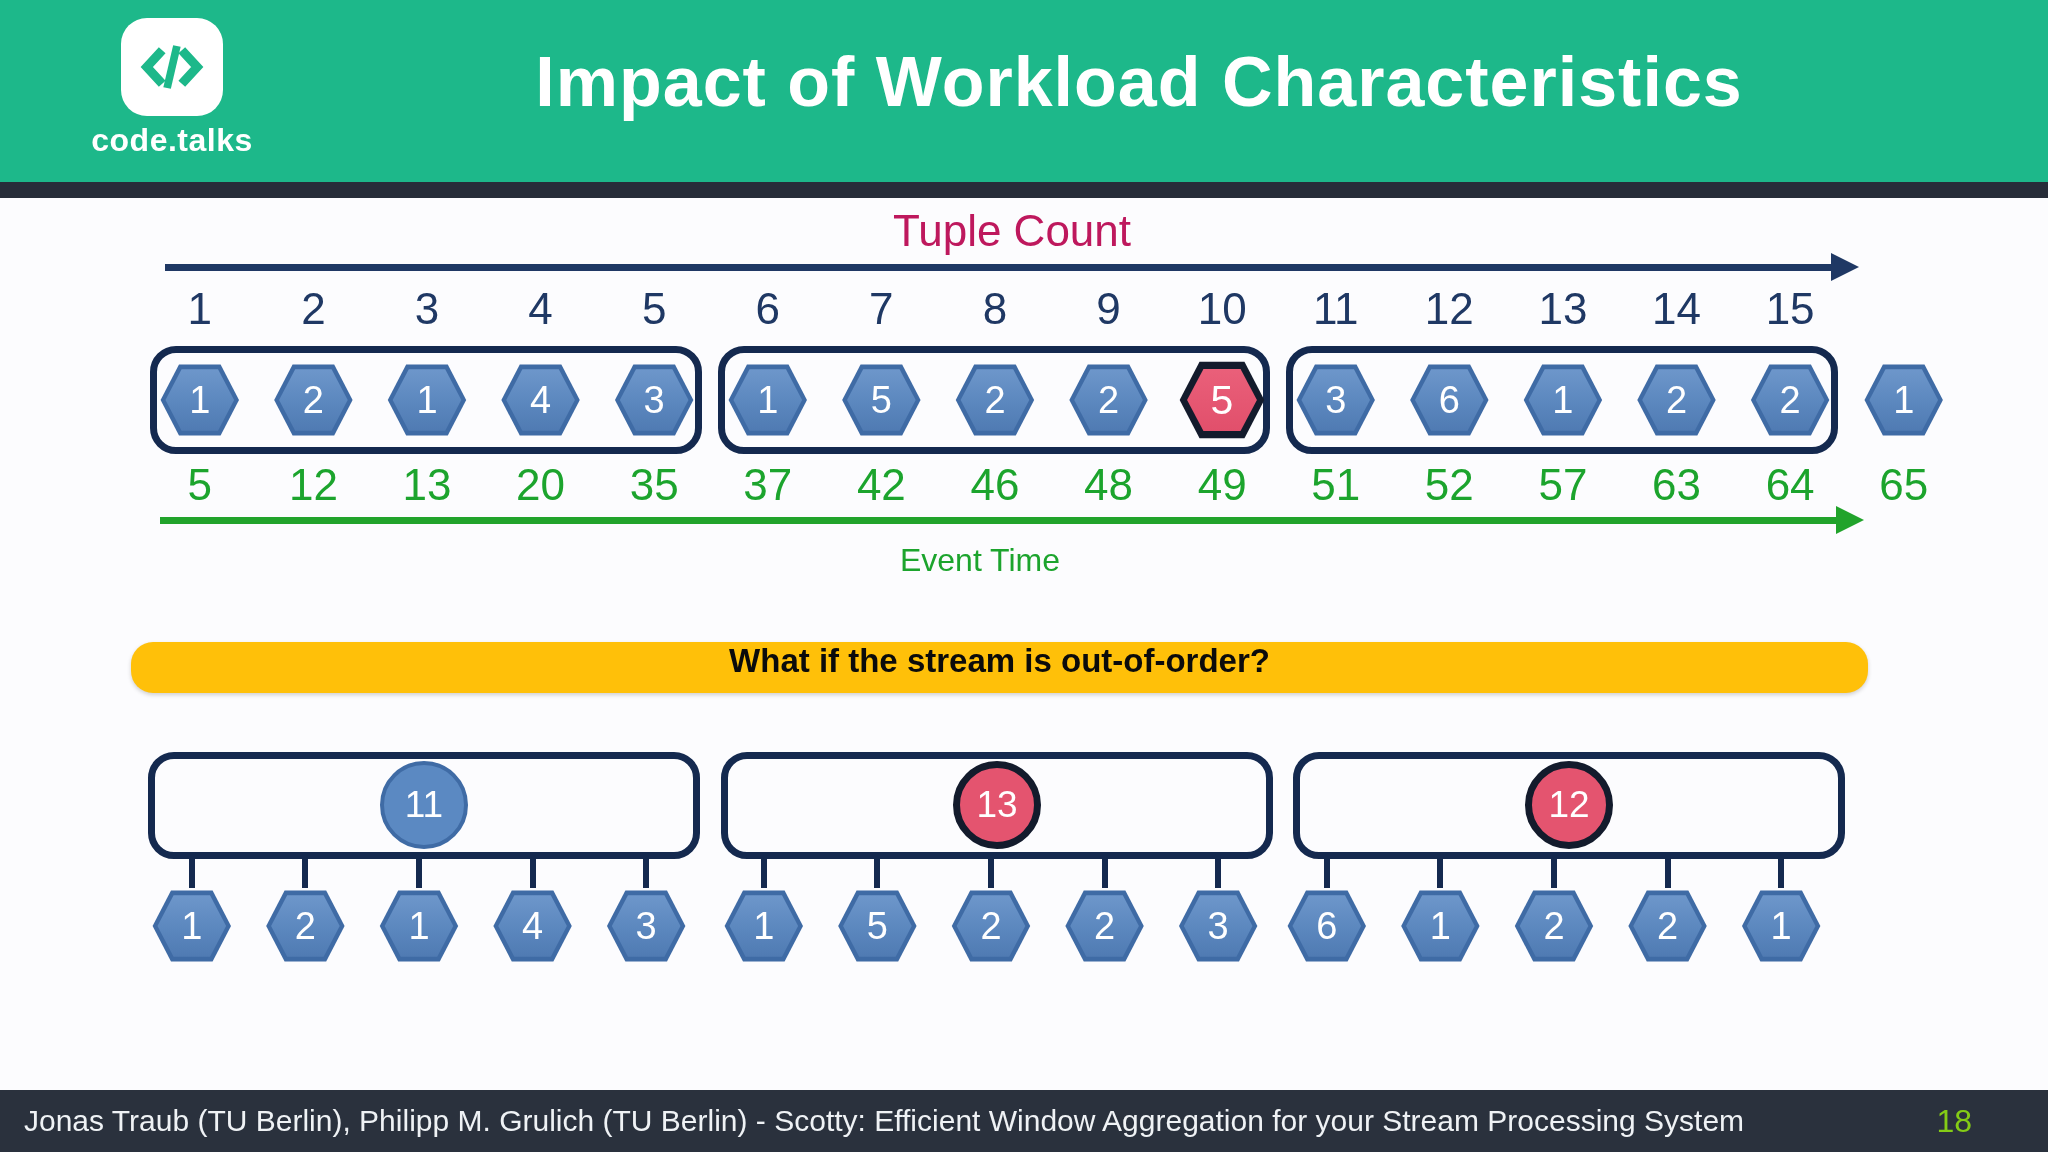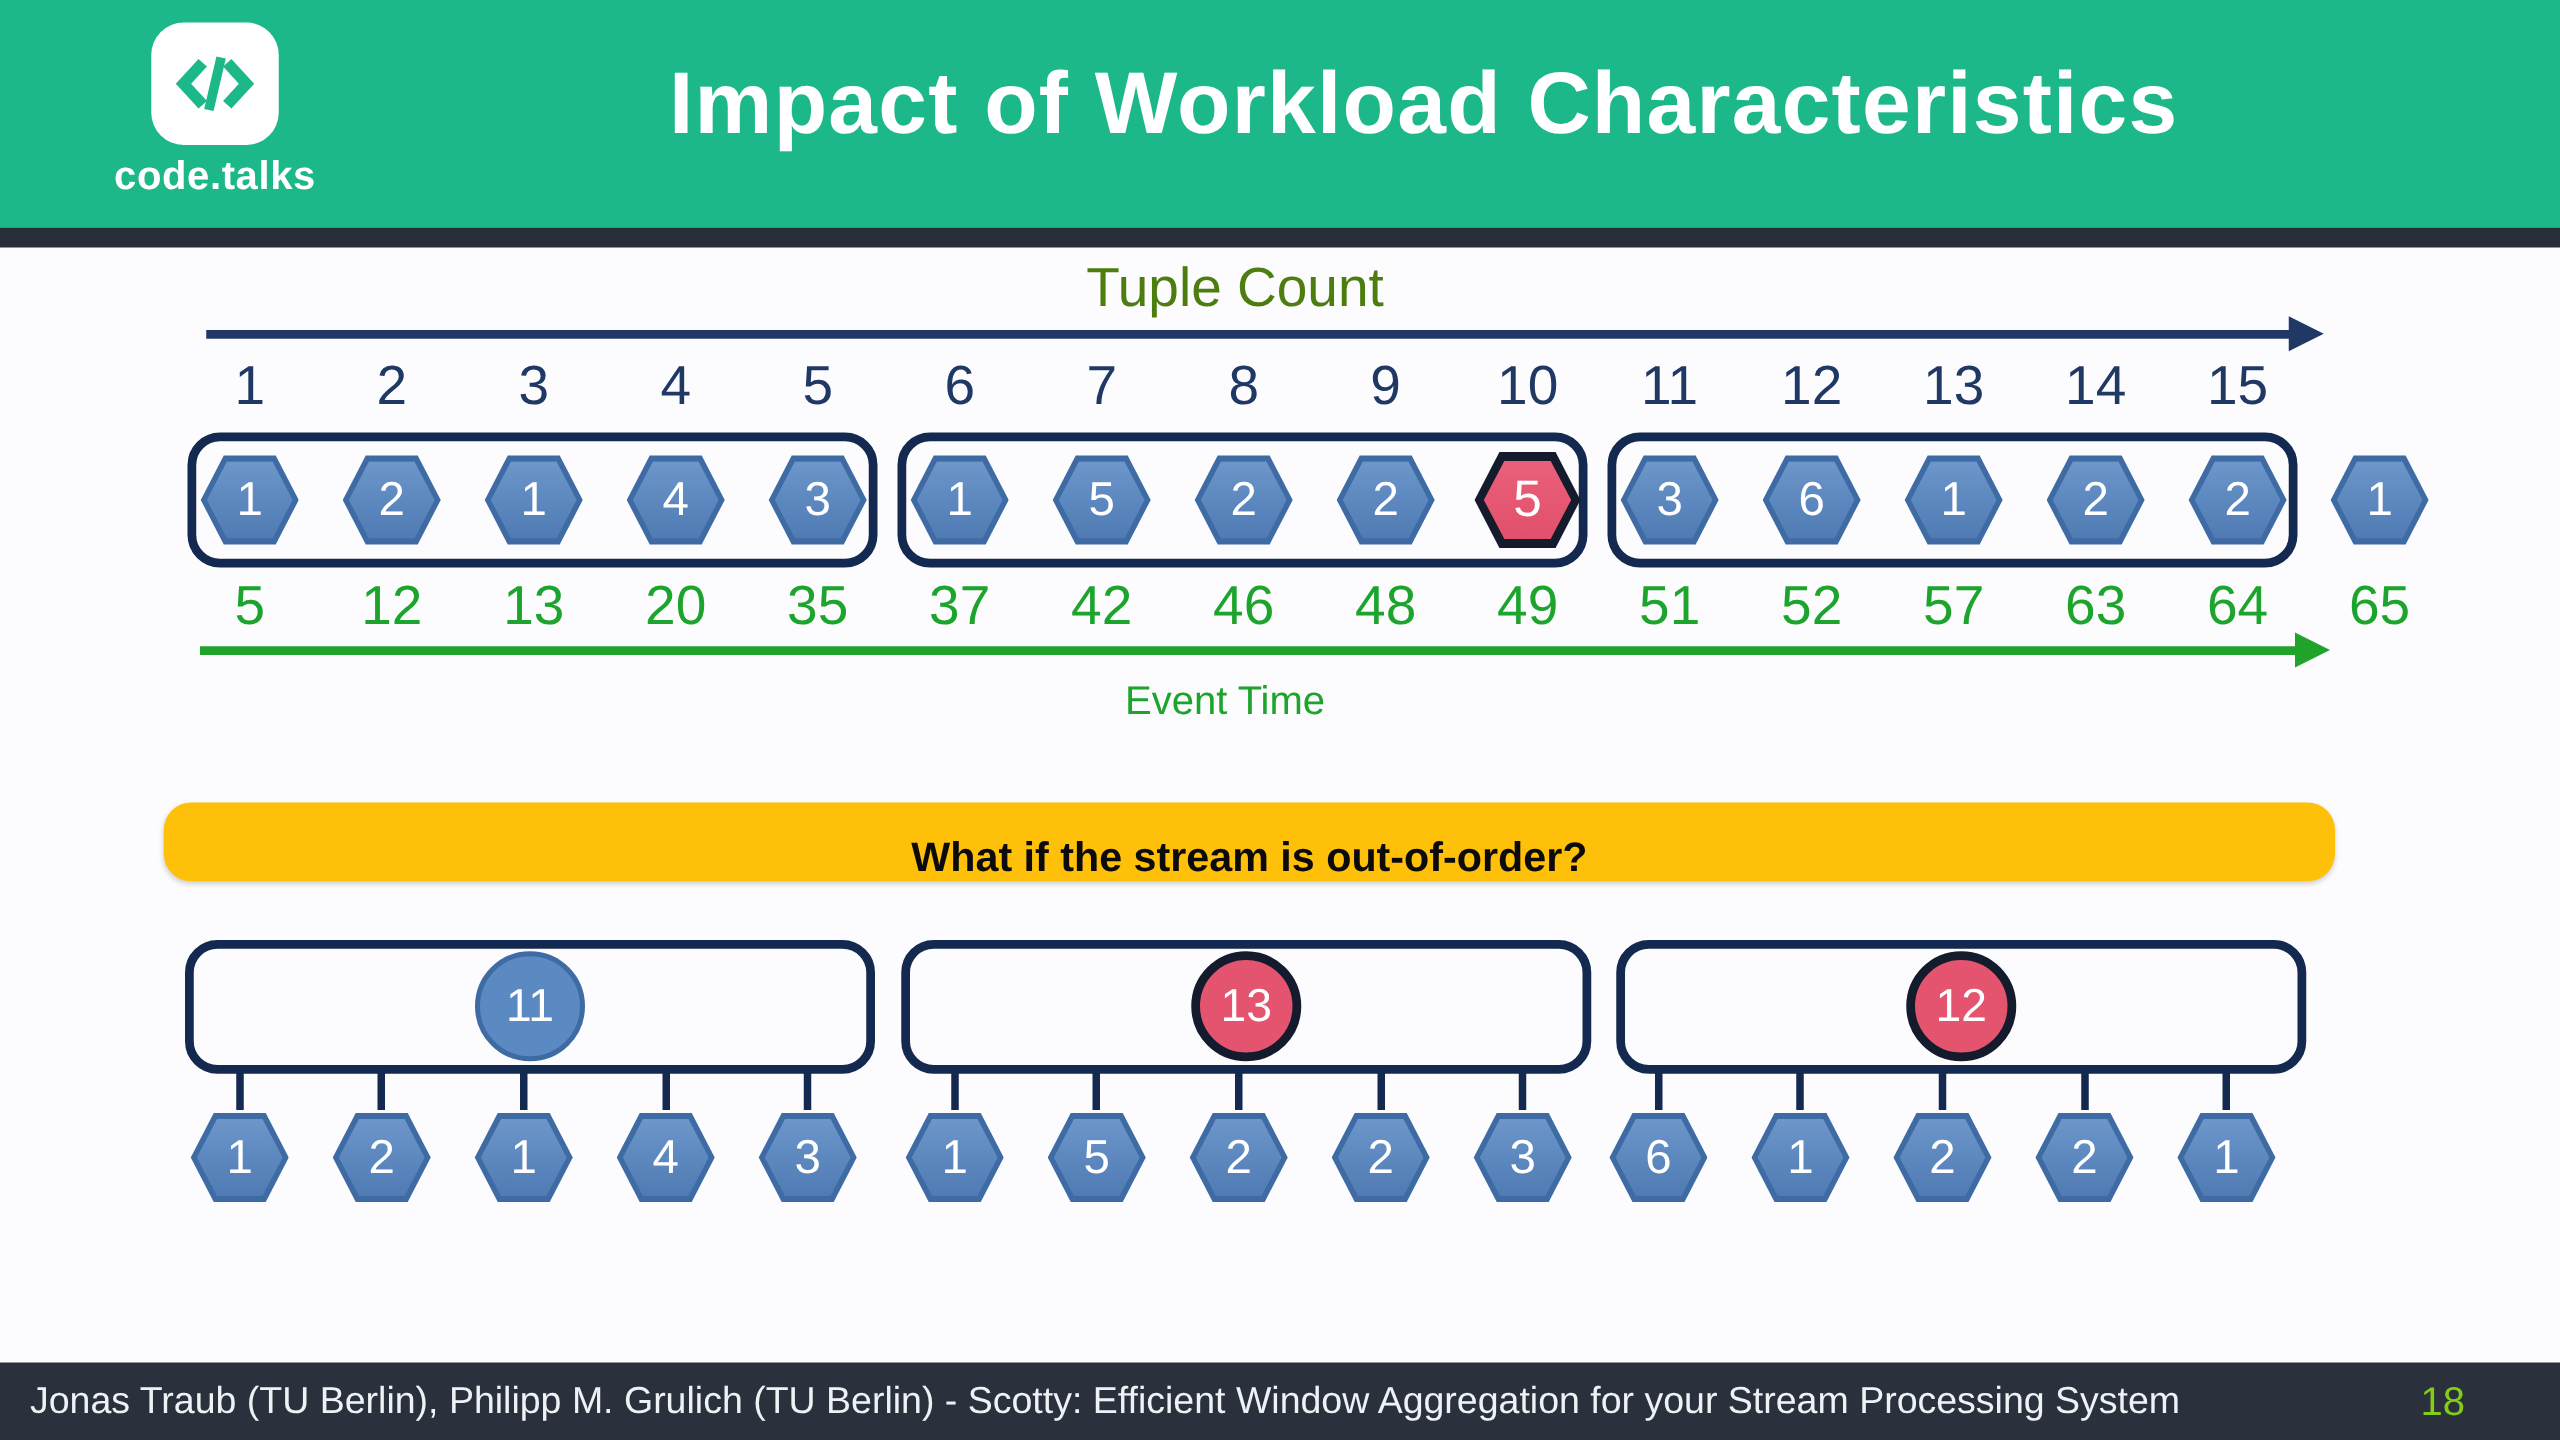--- a/index.html
+++ b/index.html
@@ -15,22 +15,22 @@
               display:flex; align-items:center; justify-content:center; }
   .logo-text { margin-top:6px; color:#ffffff; font-size:32px; font-weight:700; letter-spacing:.5px; }
   .slide-title { position:absolute; left:240px; right:10px; top:42px; text-align:center;
                  color:#ffffff; font-size:70px; font-weight:700; letter-spacing:1px; }
 
   
   .row { position:absolute; left:143px; display:flex; }
   .slot { width:113.6px; text-align:center; flex:0 0 113.6px; }
 
   
-  .tc-label { position:absolute; left:588px; width:800px; top:206px; text-align:center;
-              color:#4d7c0f; font-size:44px; font-weight:500; }
+  .tc-label { position:absolute; left:612px; width:800px; top:206px; text-align:center;
+              color:#be185d; font-size:44px; font-weight:500; }
   .arrow { position:absolute; height:7px; }
   .arrow::after { content:''; position:absolute; right:-26px; top:-11px;
                   border-left:28px solid; border-top:14.5px solid transparent; border-bottom:14.5px solid transparent; }
   .arrow-blue { left:165px; top:264px; width:1668px; background:#1f3864; }
   .arrow-blue::after { border-left-color:#1f3864; }
   .count-ticks { top:284px; color:#1f3864; font-size:44px; font-weight:500; height:56px; }
 
   
   .window { position:absolute; border:7px solid #14294f; border-radius:26px; background:transparent; z-index:1; }
   .w-top { top:346px; height:108px; width:552px; }
@@ -52,22 +52,22 @@
   .hex-row-top .hex { margin-top:3px; }
 
   
   .time-values { top:460px; color:#1ca42d; font-size:44px; font-weight:500; height:54px; }
   .arrow-green { left:160px; top:517px; width:1678px; background:#21a32b; }
   .arrow-green::after { border-left-color:#21a32b; }
   .et-label { position:absolute; left:580px; width:800px; top:542px; text-align:center;
               color:#1ca42d; font-size:32px; font-weight:500; }
 
   
-  .banner { position:absolute; left:131px; top:642px; width:1737px; height:63px; background:#ffc009;
-            border-radius:22px; display:flex; align-items:flex-end; justify-content:center;
+  .banner { position:absolute; left:131px; top:642px; width:1737px; height:51px; background:#ffc009;
+            border-radius:22px; display:flex; align-items:flex-start; justify-content:center;
             box-shadow:0 2px 4px rgba(0,0,0,.18); }
   .banner-text { color:#0b0b0b; font-size:33px; font-weight:700; }
 
   
   .w-bot { top:752px; height:107px; width:552px; }
   .w-bot-1 { left:148px; } .w-bot-2 { left:721px; } .w-bot-3 { left:1293px; }
   .agg-circle { position:absolute; left:50%; transform:translateX(-50%); top:2px;
                 width:88px; height:88px; border-radius:50%;
                 background:#5b89c2; border:4px solid #3f6ba5;
                 display:flex; align-items:center; justify-content:center;

